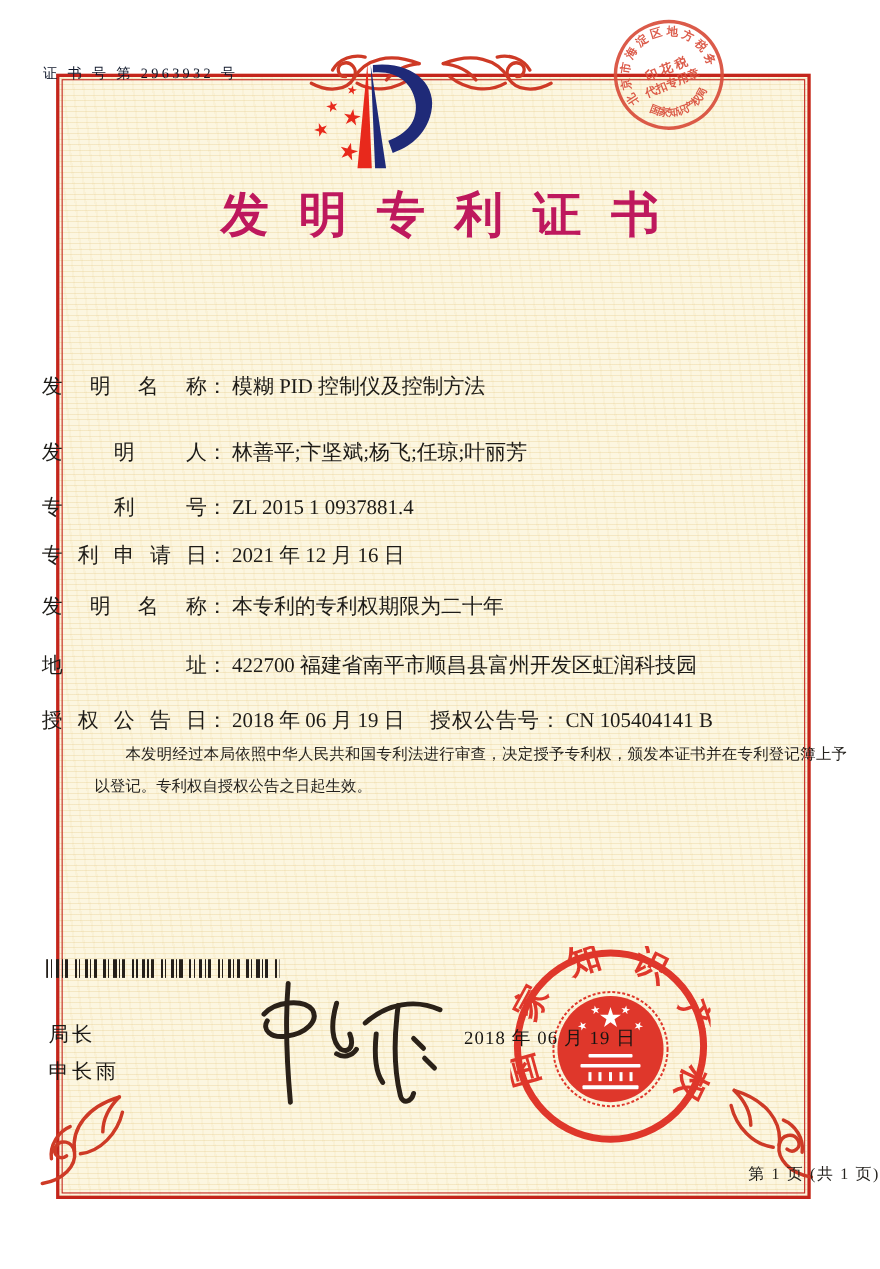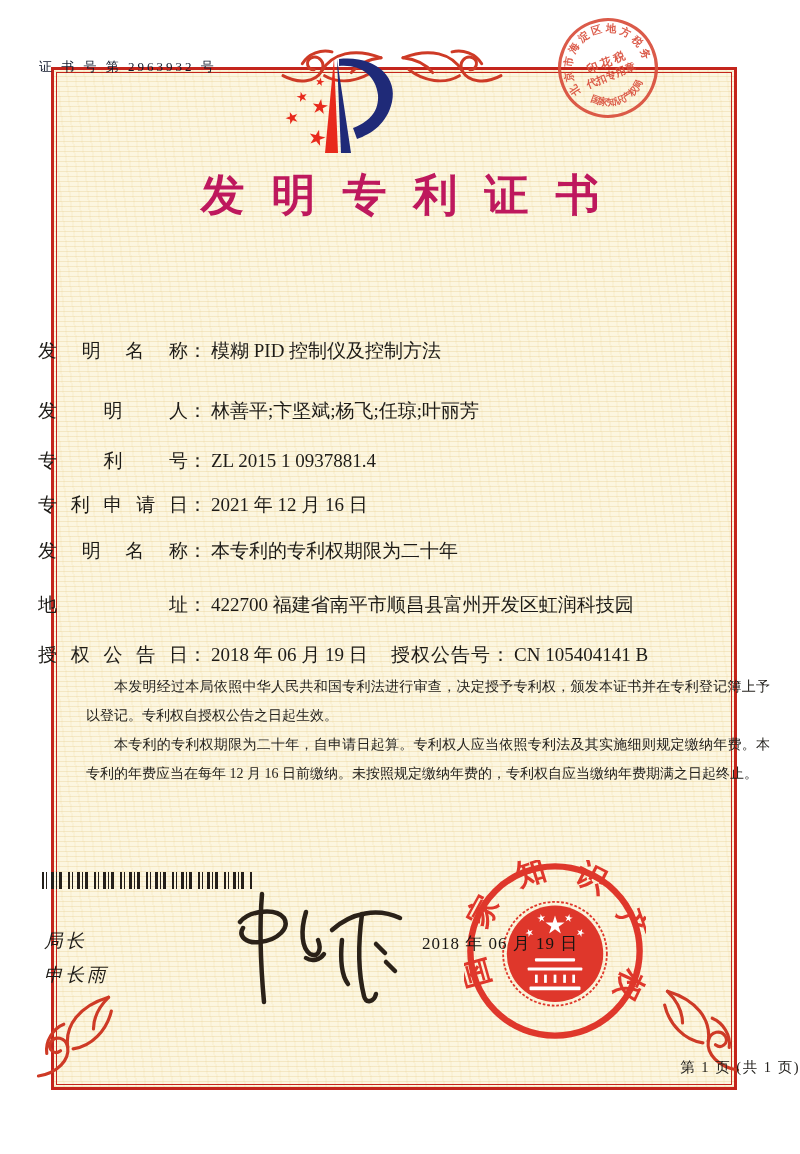--- a/index.html
+++ b/index.html
@@ -44,21 +44,21 @@
   
   .barcode{
     position:absolute;left:42px;top:806px;width:212px;height:17px;
     background-image:repeating-linear-gradient(90deg,
       #241f1a 0 2px, rgba(0,0,0,0) 2px 4px,
       #241f1a 4px 5px, rgba(0,0,0,0) 5px 9px,
       #241f1a 9px 12px, rgba(0,0,0,0) 12px 14px,
       #241f1a 14px 15px, rgba(0,0,0,0) 15px 17px,
       #241f1a 17px 20px, rgba(0,0,0,0) 20px 26px);
   }
-  .director{position:absolute;left:44px;top:858px;font-size:18.5px;letter-spacing:3px;line-height:34px;color:#1d1b17;font-style:italic;}
+  .director{position:absolute;left:44px;top:858px;font-size:18.5px;letter-spacing:3px;line-height:34px;color:#1d1b17;}
   .signature{position:absolute;left:160px;top:822px;}
   .seal{position:absolute;left:413px;top:793px;width:182px;height:182px;}
   .seal-date{position:absolute;left:400px;top:932px;width:200px;text-align:center;font-size:17px;letter-spacing:1px;color:#171512;z-index:5;}
   .footer{position:absolute;left:0;top:992px;width:100%;text-align:right;font-size:14.5px;letter-spacing:1.5px;color:#24221e;}
   svg text{font-family:"Liberation Serif","DejaVu Serif",serif;}
 </style>
 </head>
 <body>
 
 <svg width="0" height="0" style="position:absolute" aria-hidden="true">
@@ -144,21 +144,20 @@
   <div class="field-row" style="top:642px">
     <span class="flabel">授权公告日</span><span class="fcolon">：</span><span class="fvalue">2018 年 06 月 19 日</span>
     <span class="grant-col2">
       <span class="glabel">授权公告号</span><span>：</span><span class="fvalue">CN 105404141 B</span>
     </span>
   </div>
 </div>
 
 <div class="paras" style="top:672px">
   <p>本发明经过本局依照中华人民共和国专利法进行审查，决定授予专利权，颁发本证书并在专利登记簿上予以登记。专利权自授权公告之日起生效。</p>
-  <p>本专利的专利权期限为二十年，自申请日起算。专利权人应当依照专利法及其实施细则规定缴纳年费。本专利的年费应当在每年 12 月 16 日前缴纳。未按照规定缴纳年费的，专利权自应当缴纳年费期满之日起终止。</p>
 </div>
 
 <div class="barcode" style="top:872px"></div>
 
 <div class="director" style="top:924px">
   <div>局长</div>
   <div>申长雨</div>
 </div>
 
 <svg class="signature" style="top:888px;left:210px" width="200" height="120" viewBox="0 0 200 120">

